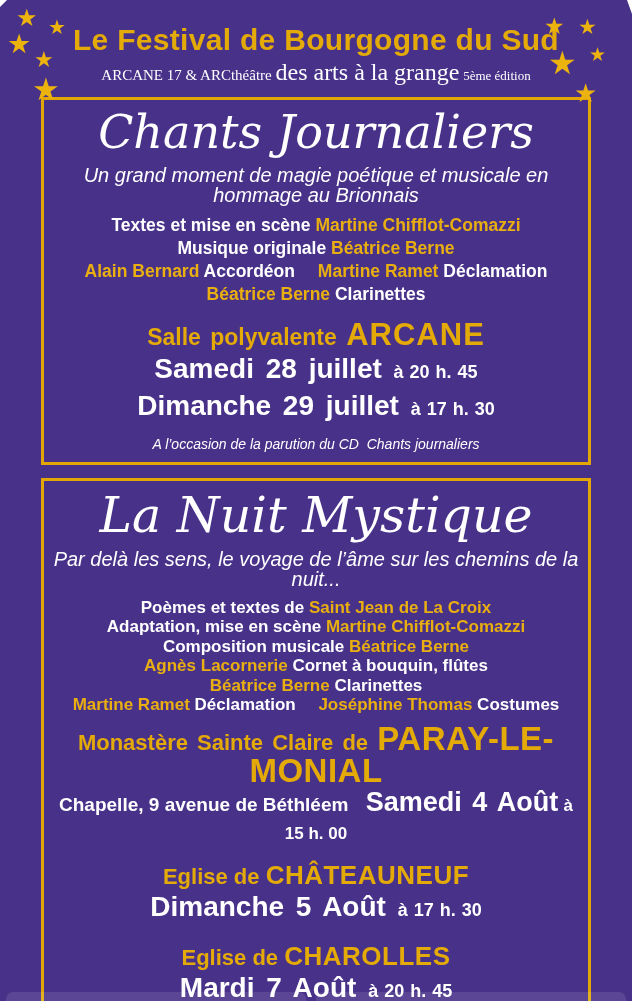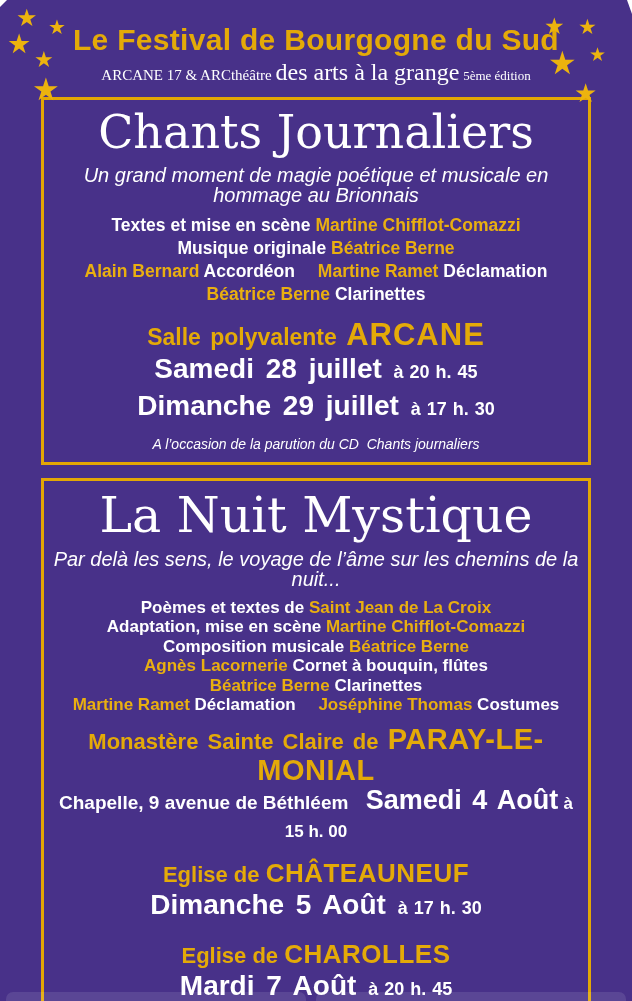--- a/index.html
+++ b/index.html
@@ -31,39 +31,39 @@
     letter-spacing:0.5px;
   }
   
   .show-box {
     margin:8px 41px 0;
     border:3px solid #E3A705;
     padding:4px 6px 10px;
   }
   .show-box.second { margin-top:13px; padding-bottom:14px; }
   .show-title {
-    font-family:"DejaVu Serif", serif; 
+    font-family:"DejaVu Serif", serif; font-style:italic;
     font-size:46px; color:#ffffff; line-height:1.25; font-weight:normal;
   }
   .show-box.second .show-title { font-size:49px; }
   .tagline { font-style:italic; font-size:20px; line-height:20px; margin-top:3px; }
   .credits { margin-top:9px; }
   .credit-line { font-size:17.5px; font-weight:bold; color:#ffffff; line-height:23px; }
   .credits.tight .credit-line { line-height:19.5px; font-size:17px; }
   .gold { color:#E9AF10; }
   .perf { margin:8px 9px; white-space:nowrap; }
   .venue-line { margin-top:14px; color:#E4AA08; font-weight:bold; font-size:23px; line-height:30px; word-spacing:3px; }
   .venue-line .big { font-size:31px; letter-spacing:1px; }
   .date-line { color:#ffffff; font-weight:bold; font-size:28px; line-height:33px; word-spacing:4px; }
   .date-line .time { font-size:18px; word-spacing:1px; }
   .note { font-style:italic; font-size:14px; margin-top:10px; white-space:pre-wrap; }
   
   .venue-block { margin-top:10px; }
   .venue1-line { color:#E4AA08; font-weight:bold; font-size:22px; line-height:28px; word-spacing:3px; }
-  .venue1-line .big { font-size:29px; letter-spacing:0.5px; }
+  .venue1-line .big { font-size:33px; letter-spacing:0.5px; }
   .chapel-line { color:#ffffff; font-weight:bold; font-size:19px; line-height:27px; }
   .chapel-line .day { font-size:27px; margin-left:12px; word-spacing:3px; }
   .chapel-line .time { font-size:17px; }
   .venue23-line { color:#E4AA08; font-weight:bold; font-size:22px; line-height:27px; }
   .venue23-line .big { font-size:26px; letter-spacing:0.5px; }
   .vb2 { margin-top:15px; }
   .vb3 { margin-top:16px; }
   
   .corner-tl { position:absolute; top:0; left:0; width:0; height:0;
     border-left:7px solid #ffffff; border-bottom:7px solid transparent; }

